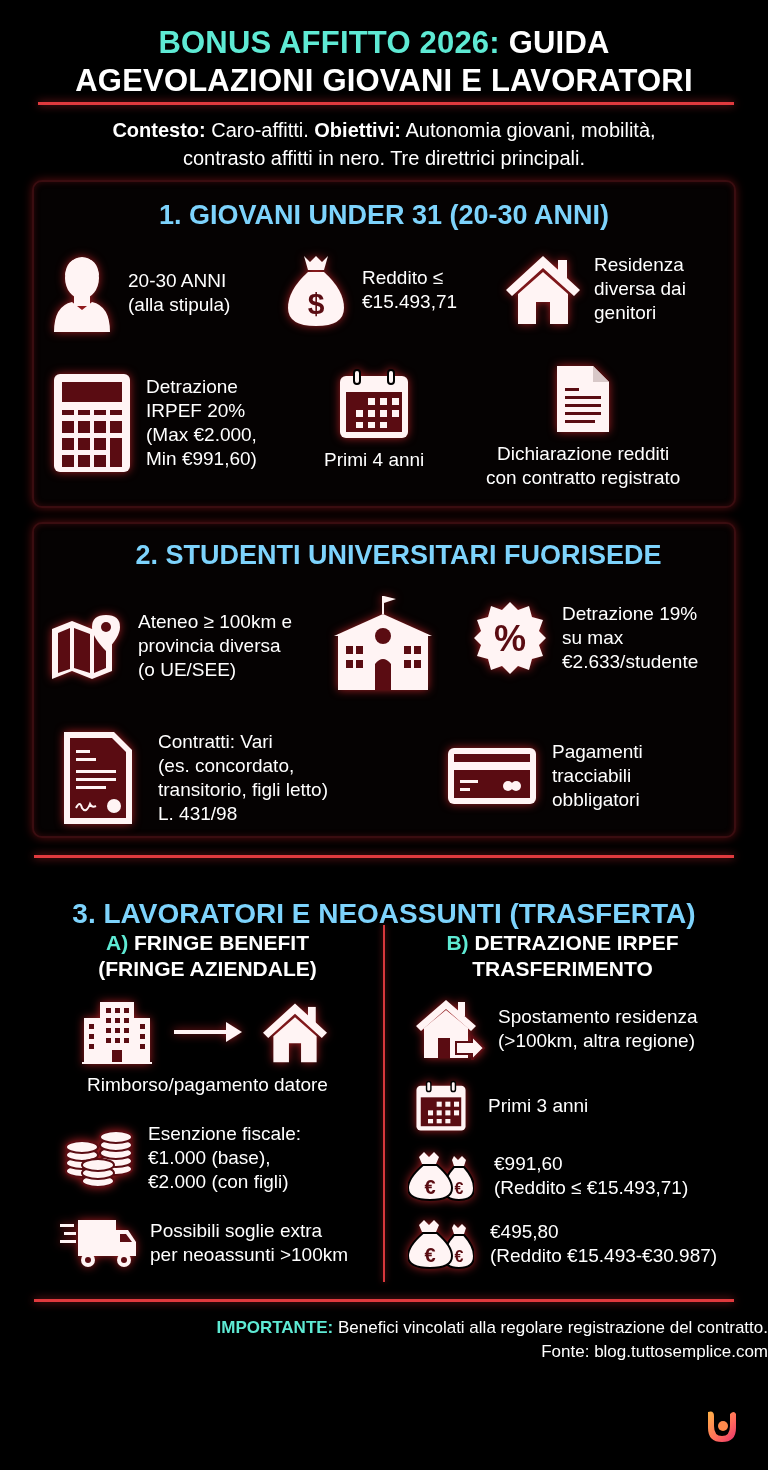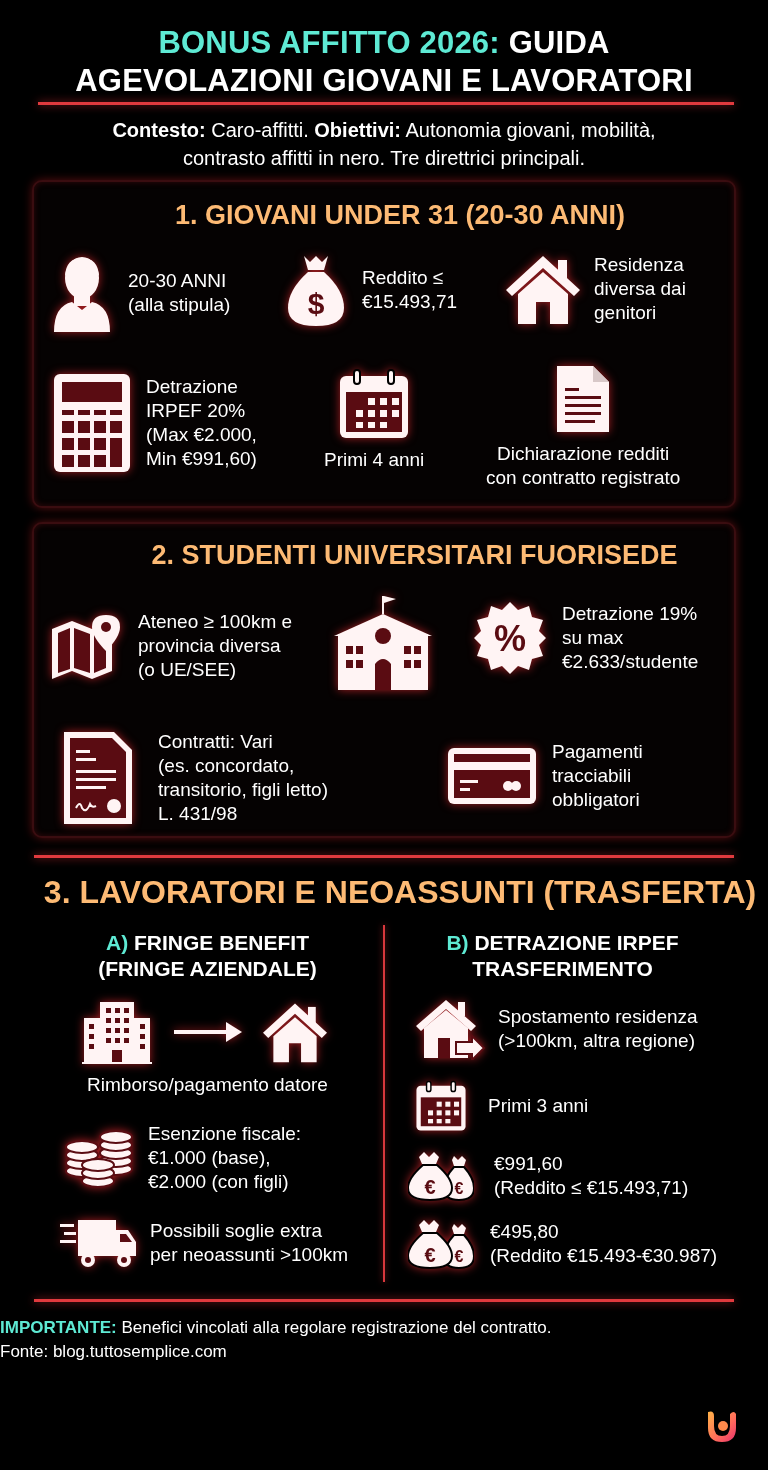--- a/index.html
+++ b/index.html
@@ -4,27 +4,27 @@
 <style>
   * { box-sizing: border-box; margin: 0; padding: 0; }
   html, body { width: 768px; height: 1470px; background: #000; overflow: hidden; }
   body { font-family: "Liberation Sans", "DejaVu Sans", sans-serif; color: #fff; position: relative; }
   .red { color: #5eead4; }
   .title { position: absolute; left: 0; width: 768px; top: 24px; text-align: center; font-weight: 700; font-size: 31px; line-height: 38px; letter-spacing: 0.2px; }
   .hr { position: absolute; height: 3px; background: #e03a3e; box-shadow: 0 0 8px rgba(230,50,55,0.7); }
   .context { position: absolute; left: 0; width: 768px; top: 116px; text-align: center; font-size: 20px; line-height: 28px; }
   .context b { font-weight: 700; }
   .panel { position: absolute; border: 2px solid #3a0d10; border-radius: 10px; box-shadow: 0 0 10px rgba(160,25,30,0.55), inset 0 0 6px rgba(120,20,25,0.4); background: #050202; }
-  .sec-title { position: absolute; left: 0; width: 100%; text-align: center; font-weight: 700; font-size: 27px; color: #fdba74; margin-left: 16px; }
+  .sec-title { position: absolute; left: 0; width: 100%; text-align: center; font-weight: 700; font-size: 27px; color: #7dd3fc; }
   .item { position: absolute; display: flex; align-items: center; }
   .ico { flex: none; filter: drop-shadow(0 0 5px rgba(220,40,45,0.75)); }
   .txt { font-size: 19px; line-height: 24px; color: #fff; }
   .sub-title { position: absolute; text-align: center; font-weight: 700; font-size: 21px; line-height: 26px; }
   .vline { position: absolute; left: 383px; top: 925px; width: 2px; height: 357px; background: #d8373c; box-shadow: 0 0 6px rgba(230,50,55,0.6); }
-  .footer { position: absolute; left: 0; width: 768px; top: 1316px; text-align: left; font-size: 17px; line-height: 24px; }
+  .footer { position: absolute; left: 0; width: 768px; top: 1316px; text-align: right; font-size: 17px; line-height: 24px; }
 </style>
 </head>
 <body>
 
 <div class="title">
   <div><span class="red">BONUS AFFITTO 2026:</span> <span>GUIDA</span></div>
   <div>AGEVOLAZIONI GIOVANI E LAVORATORI</div>
 </div>
 <div class="hr" style="left:38px;width:696px;top:102px;"></div>
 <div class="context">
@@ -229,21 +229,21 @@
       </svg>
     <div class="txt" style="margin-left:14px;">
         <div>Pagamenti</div>
         <div>tracciabili</div>
         <div>obbligatori</div>
       </div>
   </div>
 </div>
 
 <div class="hr" style="left:34px;width:700px;top:855px;"></div>
-<div class="sec-title" style="top:874px;font-size:32px;">3. LAVORATORI E NEOASSUNTI (TRASFERTA)</div>
+<div class="sec-title" style="top:898px;font-size:28px;">3. LAVORATORI E NEOASSUNTI (TRASFERTA)</div>
 <div class="vline"></div>
 
 <div class="sub-title" style="left:40px;width:335px;top:930px;">
   <div><span class="red">A)</span> <span>FRINGE BENEFIT</span></div>
   <div>(FRINGE AZIENDALE)</div>
 </div>
 <div class="item" style="left:82px;top:1000px;">
   <svg class="ico" width="70" height="64" viewBox="0 0 70 64">
       <rect x="18" y="2" width="34" height="62" fill="#fff4f4"></rect>
       <rect x="2" y="18" width="18" height="46" fill="#fff4f4"></rect>

